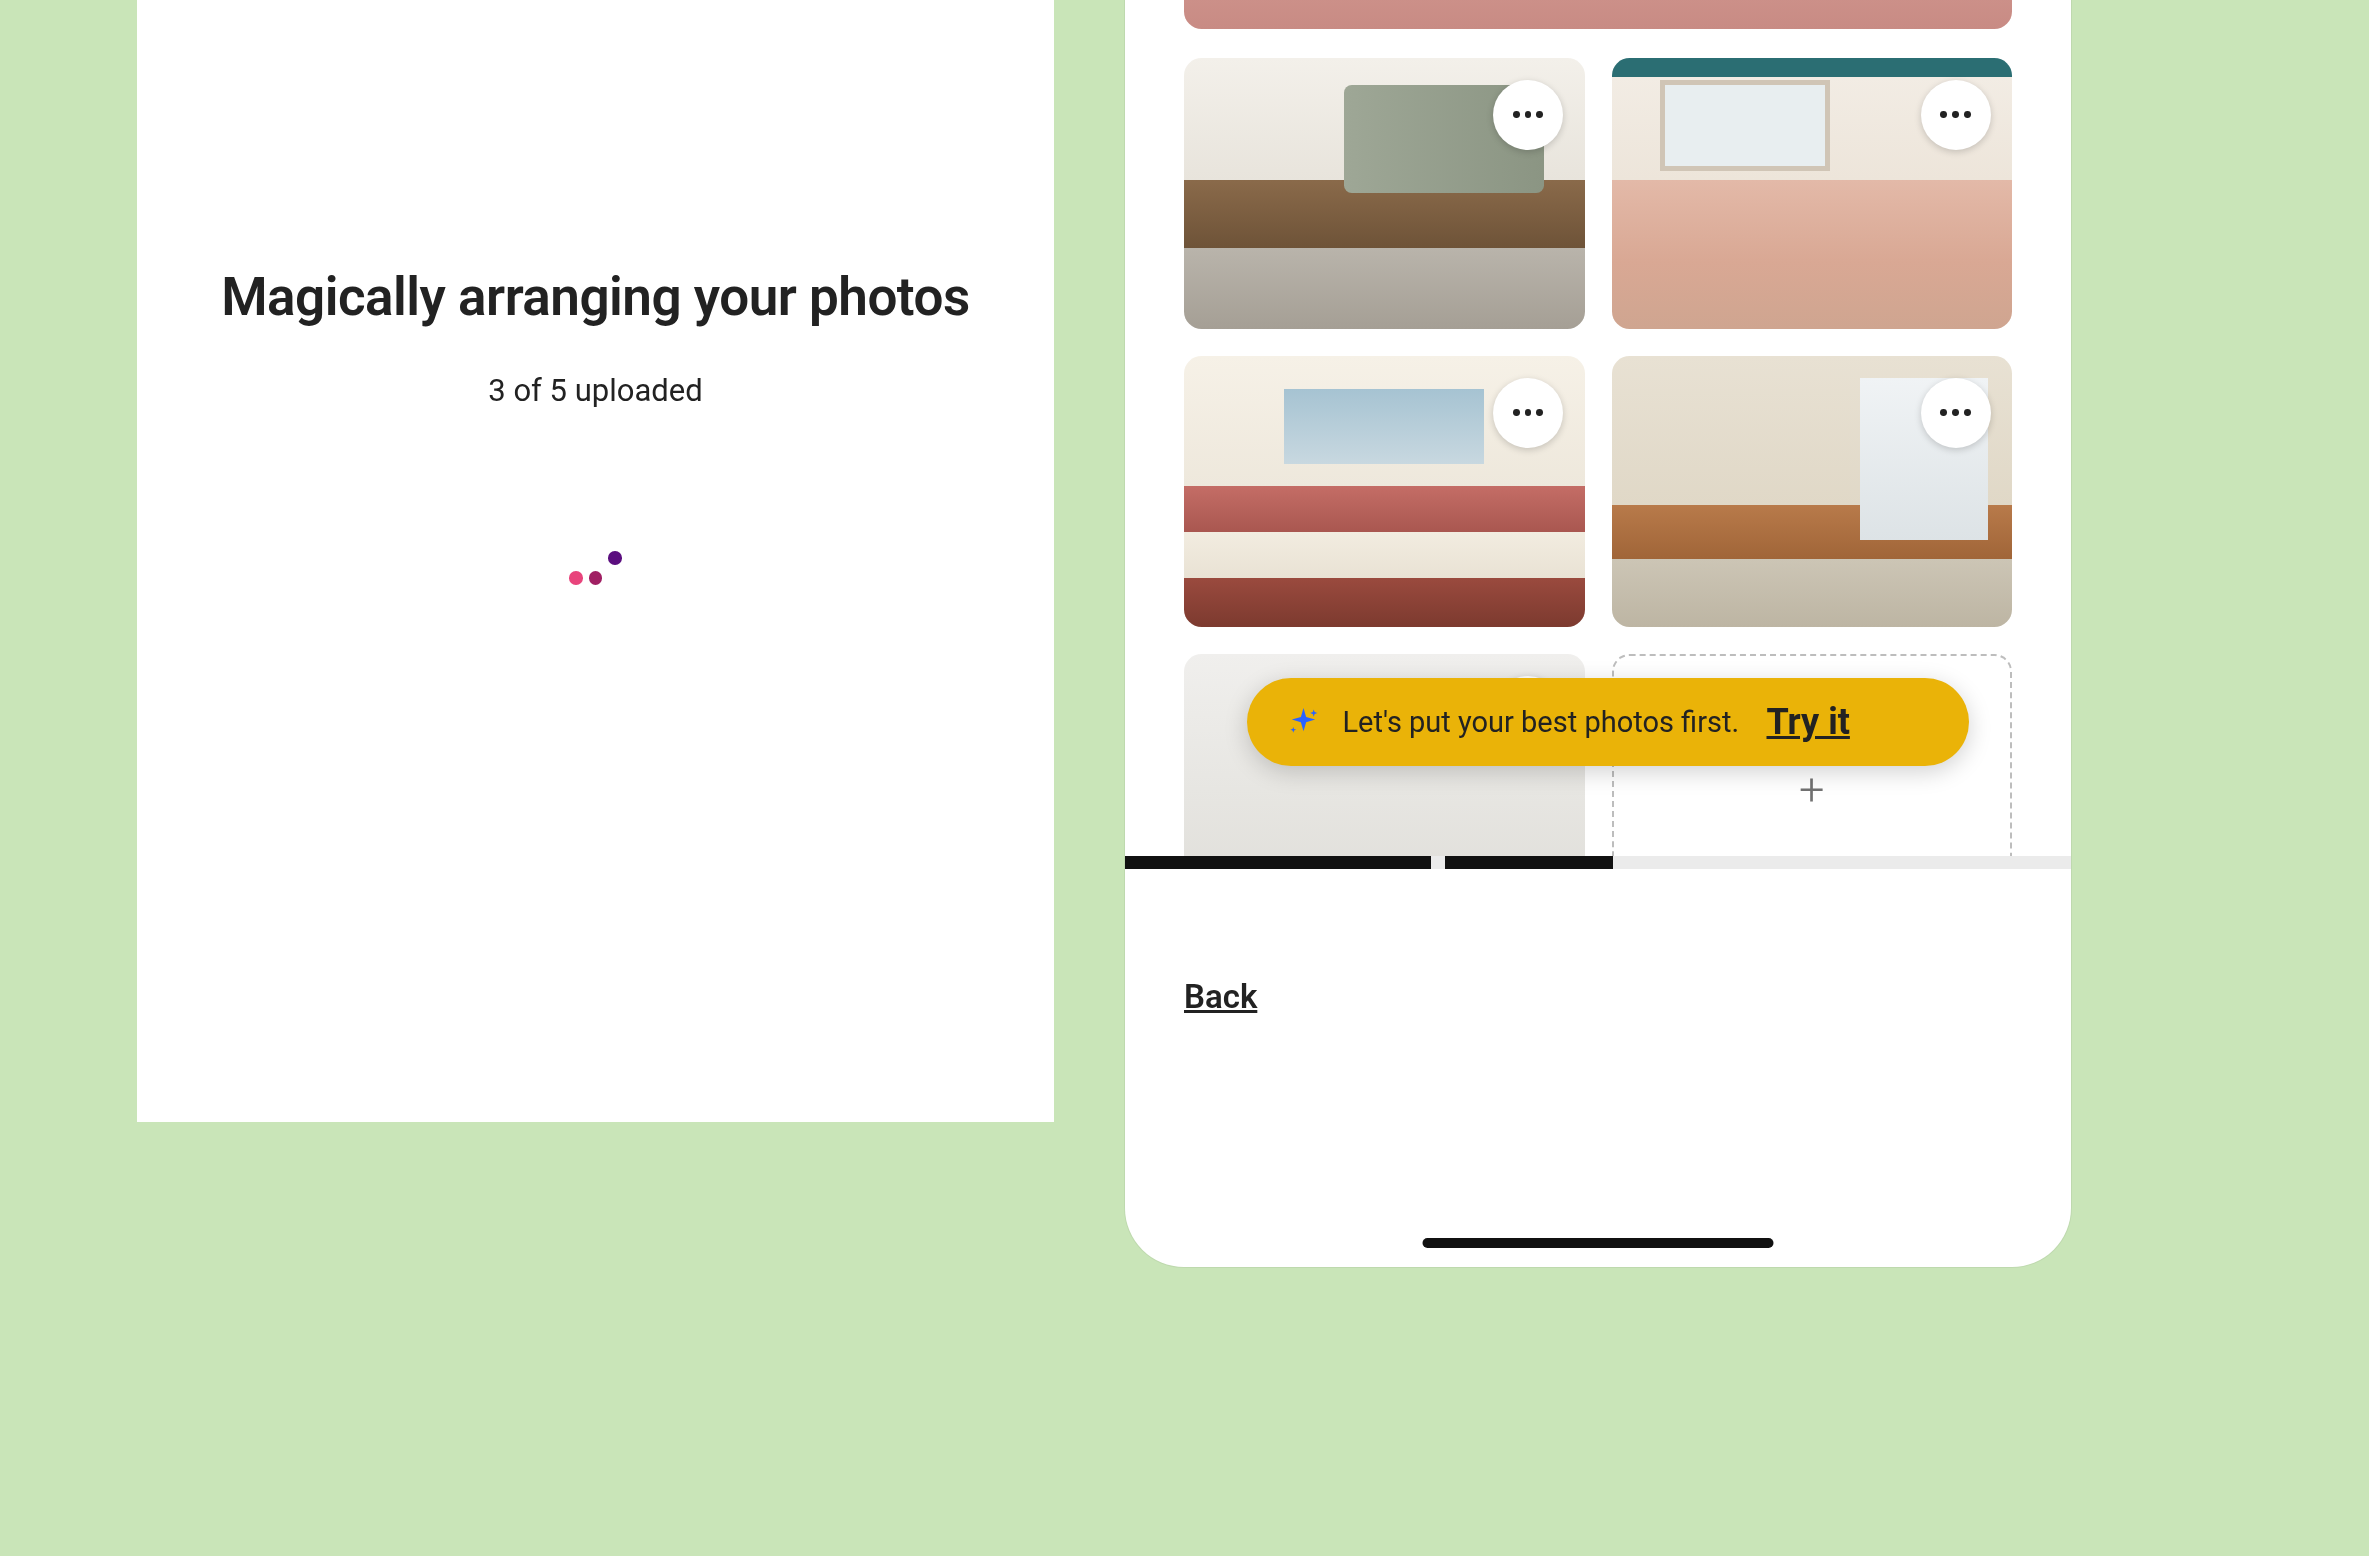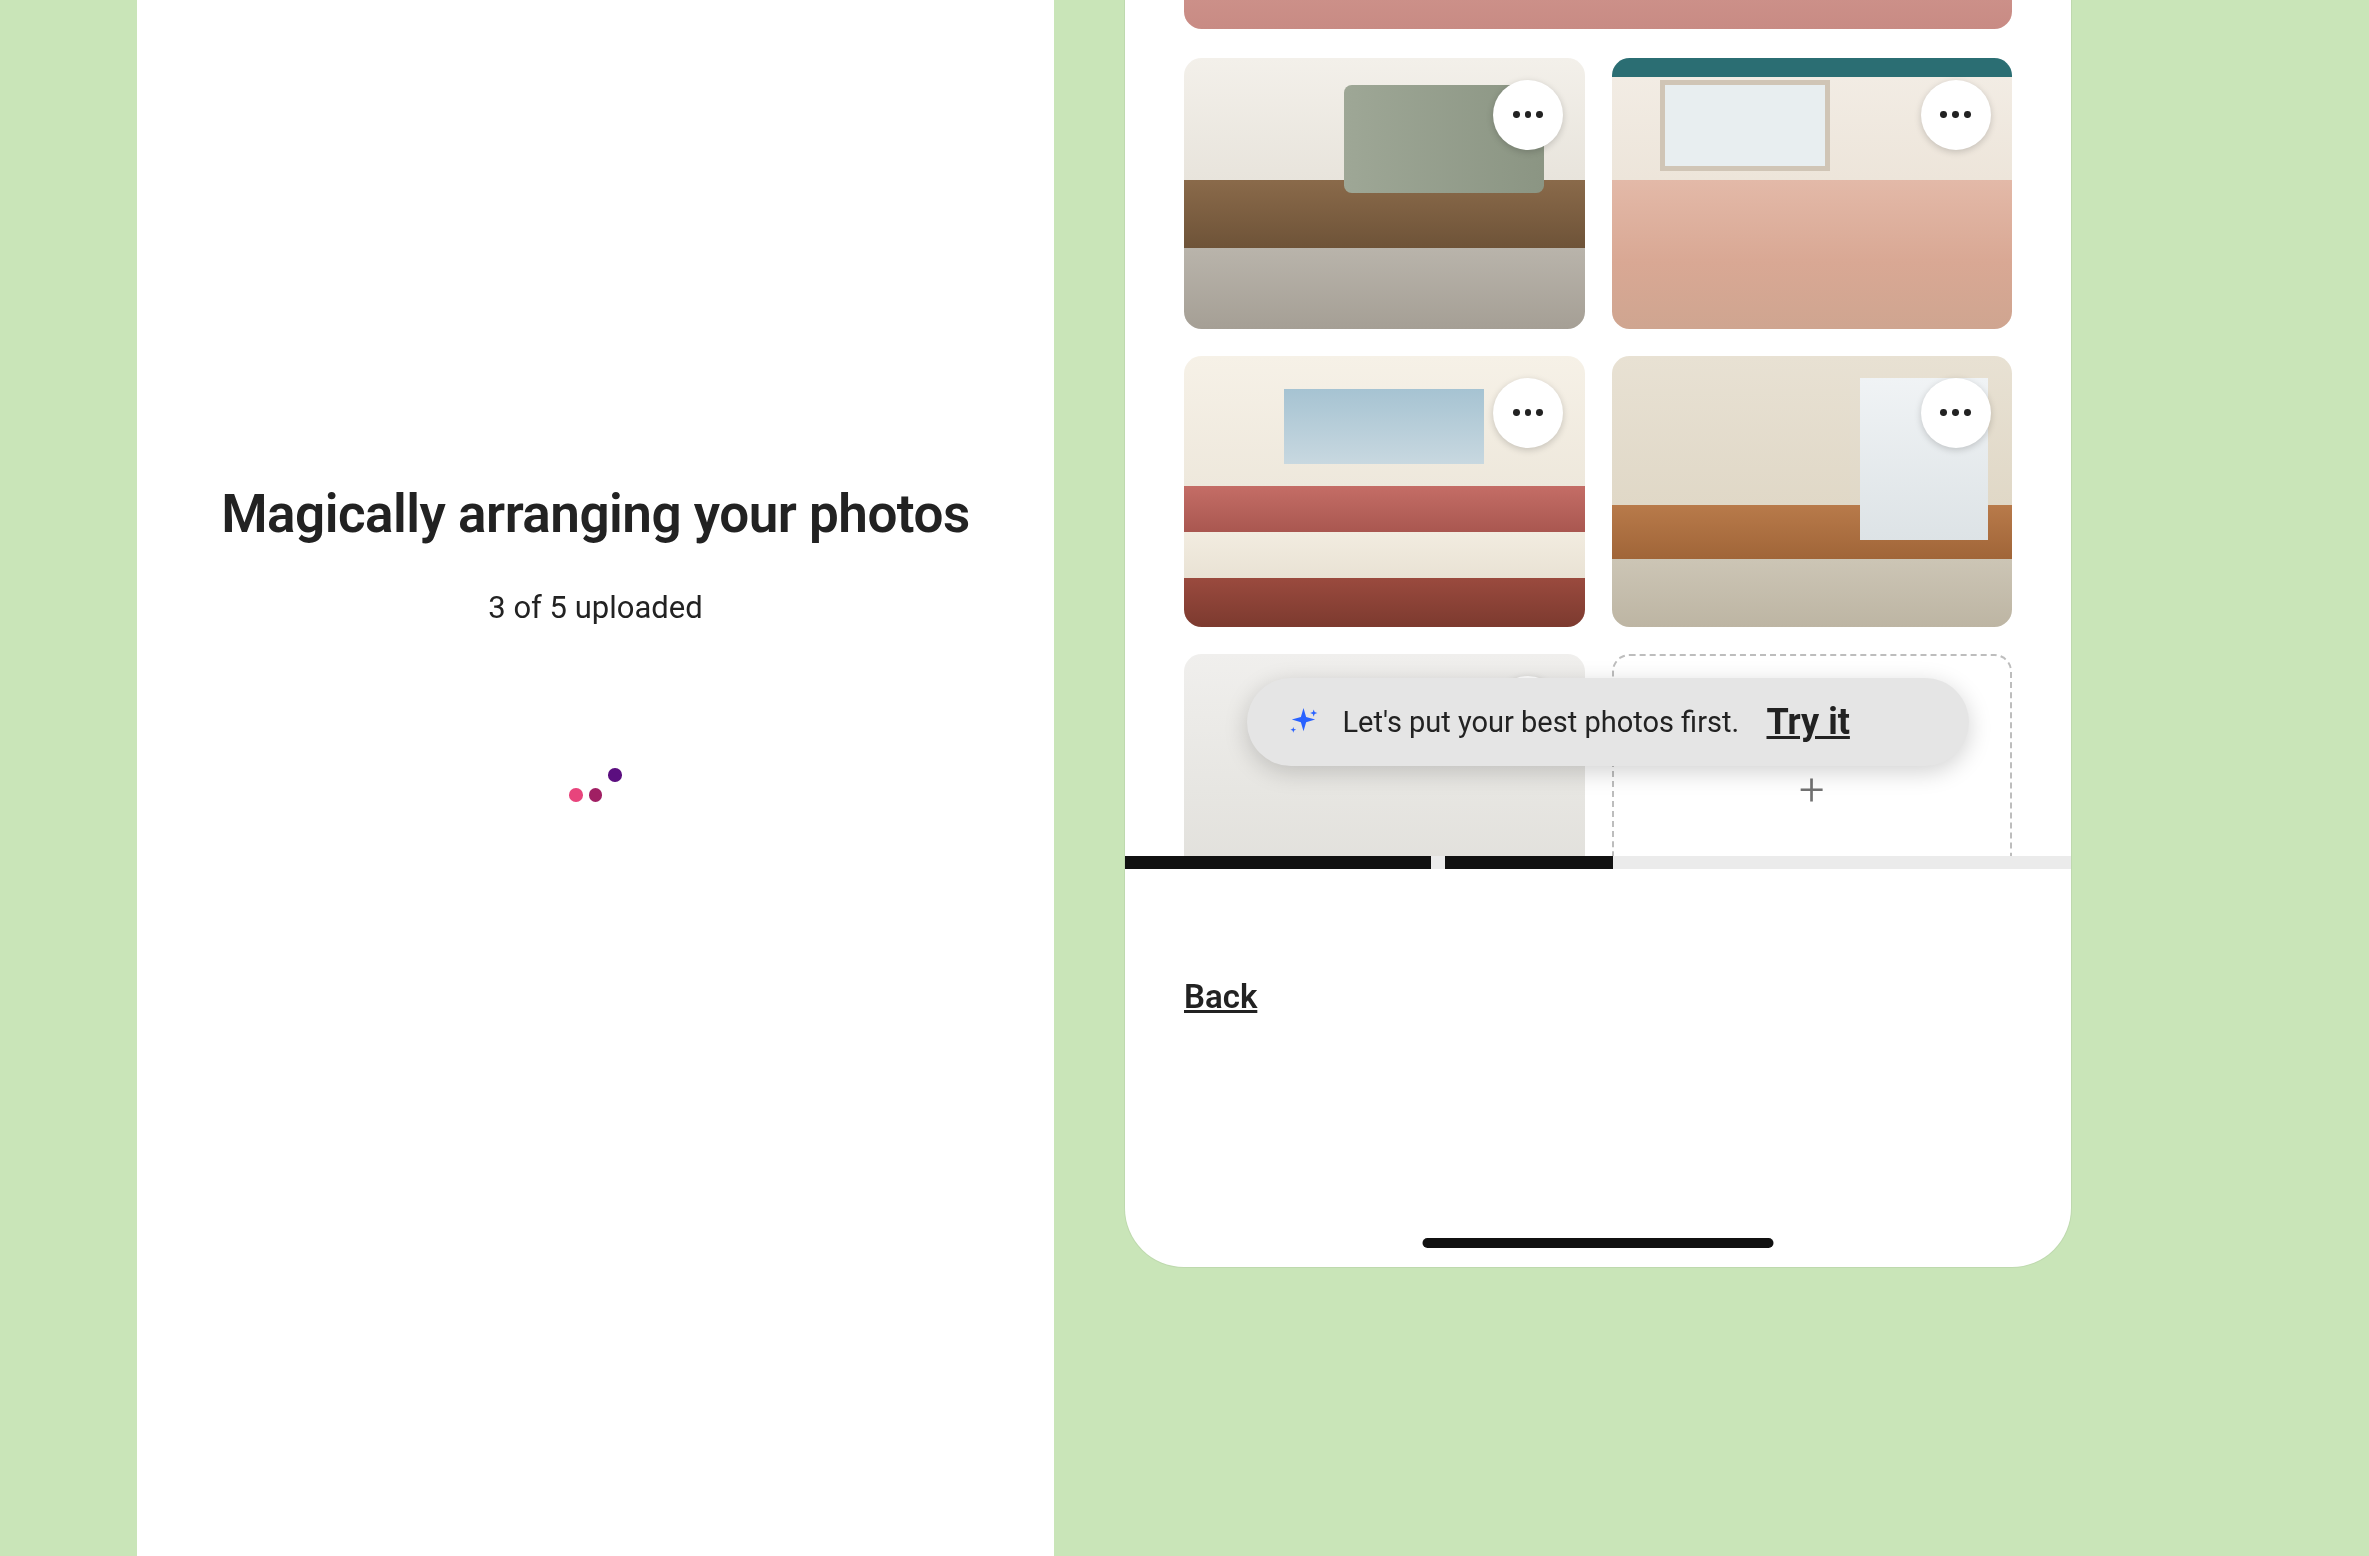--- a/index.html
+++ b/index.html
@@ -13,21 +13,21 @@
       width: 2370px;
       height: 1556px;
       overflow: hidden;
       position: relative;
     }
     .left-panel {
       position: absolute;
       left: 137px;
       top: 0;
       width: 917px;
-      height: 1556px;
+      height: 1122px;
       background: #ffffff;
       display: flex;
       flex-direction: column;
       align-items: center;
       justify-content: center;
     }
     .left-content {
       text-align: center;
       margin-top: -273px;
     }
@@ -191,21 +191,21 @@
       font-size: 45px;
       color: #717171;
       font-weight: 300;
     }
     .tooltip {
       position: absolute;
       left: 122px;
       top: 932px;
       width: 722px;
       height: 88px;
-      background: #e5e5e5;
+      background: #eab308;
       border-radius: 47px;
       box-shadow: 0 5.9px 23.4px rgba(0,0,0,0.18);
       display: flex;
       align-items: center;
       padding: 0 39px;
       gap: 21.5px;
       z-index: 20;
     }
     .sparkle {
       width: 35px;

